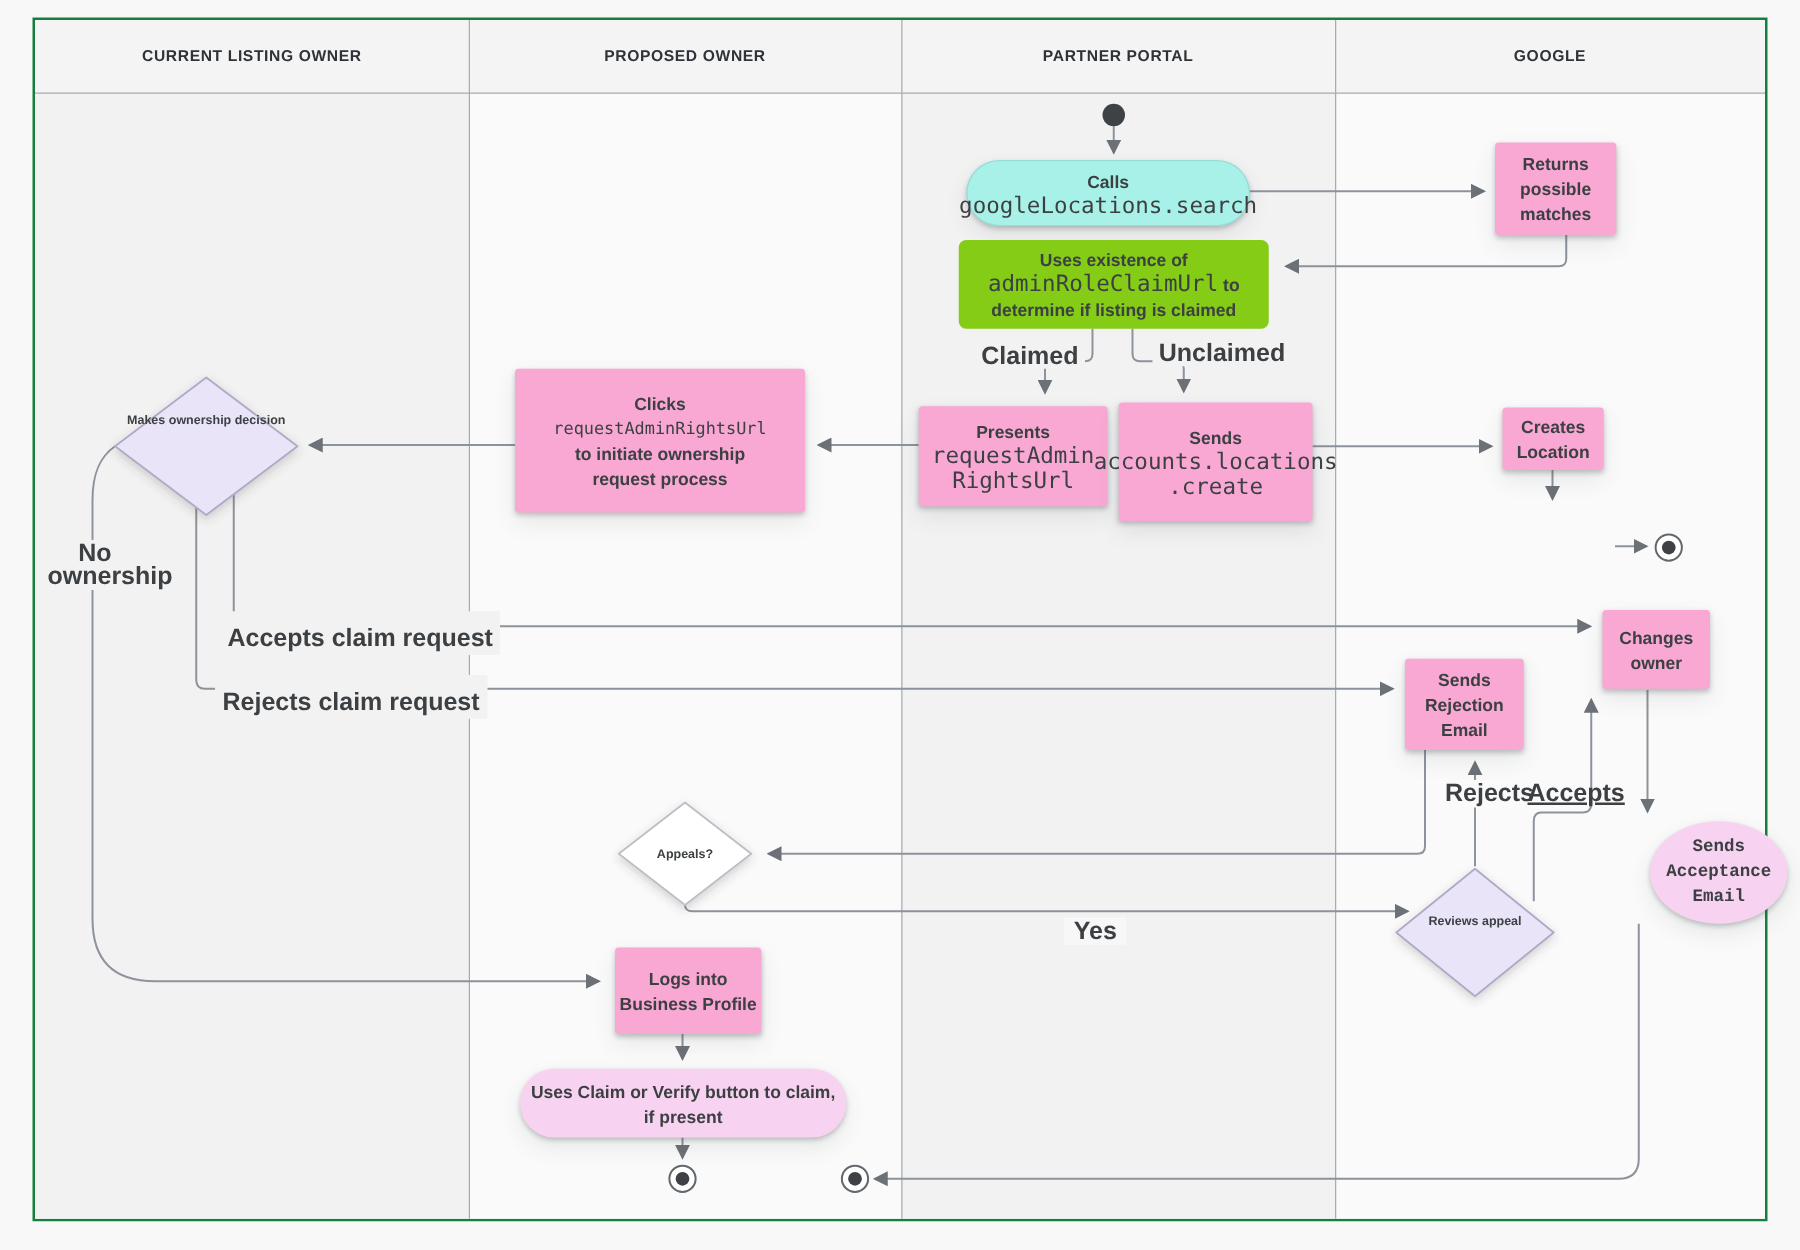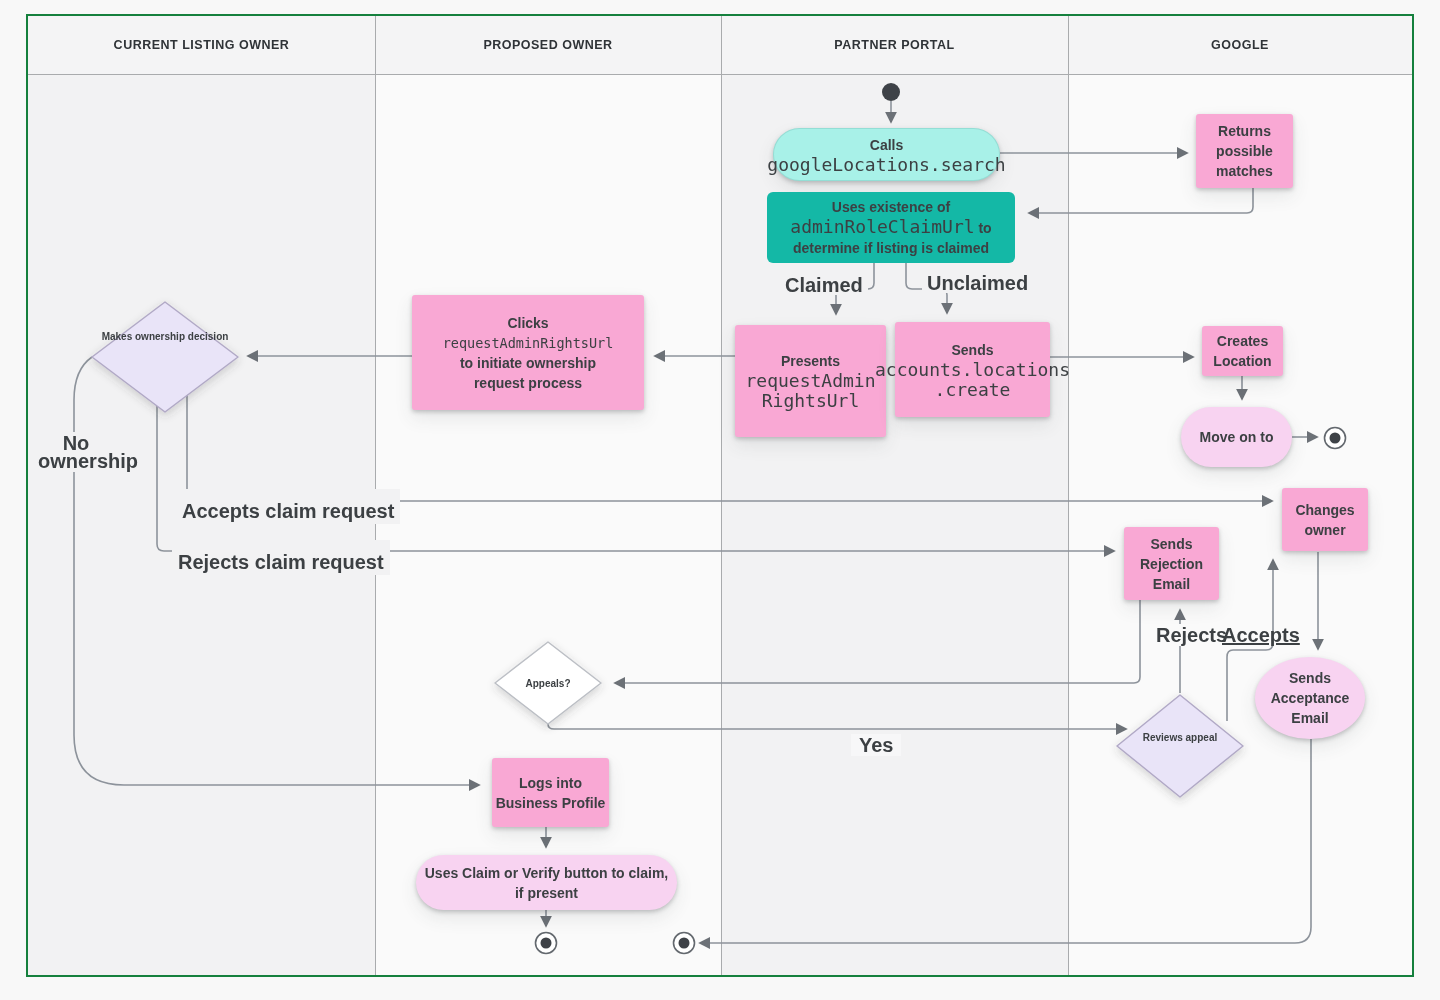--- a/index.html
+++ b/index.html
@@ -15,21 +15,21 @@
   .vdiv{position:absolute;top:0;bottom:0;width:1px;background:#a9abad;}
   .hcell{position:absolute;top:0;height:58px;display:flex;align-items:center;justify-content:center;
          font-size:12.5px;font-weight:700;letter-spacing:.5px;color:#2f3337;}
   .wires{position:absolute;left:0;top:0;}
   .node{position:absolute;display:flex;flex-direction:column;align-items:center;justify-content:center;
         text-align:center;box-sizing:border-box;font-size:14px;font-weight:700;line-height:20px;}
   .shadow{box-shadow:0 2px 4px rgba(60,64,67,.28),0 8px 18px rgba(60,64,67,.10);}
   .whitebox{background:#f9a8d4;border-radius:3px;}
   .tealpill{background:#a8f1e8;border:1px solid rgba(0,90,80,.12);}
   .pinkpill{background:#f8d3f1;}
-  .purplenote{background:#14b8a6;border-radius:6px;}
+  .purplenote{background:#84cc16;border-radius:6px;}
   .mono{font-family:"DejaVu Sans Mono",monospace;font-weight:400;font-size:18px;}
   .dlabel{position:absolute;text-align:center;font-size:10px;font-weight:700;line-height:19px;}
   .elabel{position:absolute;font-size:20px;font-weight:700;line-height:18px;white-space:nowrap;}
 </style>
 </head>
 <body>
 
 <div class="canvas">
 
   <div class="frame">
@@ -107,21 +107,21 @@
   <div class="node whitebox shadow" style="left:1196px;top:114px;width:97px;height:74px;">
     <div>Returns possible matches</div>
   </div>
 
   <div class="node purplenote" style="left:767px;top:192px;width:248px;height:71px;">
     <div>Uses existence of</div>
     <div><span class="mono">adminRoleClaimUrl</span> <span>to</span></div>
     <div>determine if listing is claimed</div>
   </div>
 
-  <div class="node whitebox shadow" style="left:735px;top:325px;width:151px;height:112px;">
+  <div class="node whitebox shadow" style="left:735px;top:325px;width:151px;height:80px;">
     <div>Presents</div>
     <div class="mono">requestAdmin</div>
     <div class="mono">RightsUrl</div>
   </div>
 
   <div class="node whitebox shadow" style="left:895px;top:322px;width:155px;height:95px;">
     <div>Sends</div>
     <div class="mono">accounts.locations</div>
     <div class="mono">.create</div>
   </div>
@@ -130,33 +130,30 @@
     <div>Clicks</div>
     <div class="mono" style="font-size:13.5px;">requestAdminRightsUrl</div>
     <div>to initiate ownership</div>
     <div>request process</div>
   </div>
 
   <div class="node whitebox shadow" style="left:1202px;top:326px;width:81px;height:50px;">
     <div>Creates Location</div>
   </div>
 
-  <div class="node pinkpill shadow" style="left:1181px;top:407px;width:111px;height:60px;border-radius:30px;">
-    <div>Move on to</div>
-  </div>
 
   <div class="node whitebox shadow" style="left:1282px;top:488px;width:86px;height:63px;">
     <div>Changes owner</div>
   </div>
 
   <div class="node whitebox shadow" style="left:1124px;top:527px;width:95px;height:73px;">
     <div>Sends Rejection Email</div>
   </div>
 
-  <div class="node pinkpill shadow" style="left:1255px;top:657px;width:110px;height:82px;border-radius:50%;">
+  <div class="node pinkpill shadow" style="left:1320px;top:657px;width:110px;height:82px;border-radius:50%;font-family:Liberation Mono, monospace;">
     <div>Sends Acceptance Email</div>
   </div>
 
   <div class="node whitebox shadow" style="left:492px;top:758px;width:117px;height:69px;">
     <div>Logs into Business Profile</div>
   </div>
 
   <div class="node pinkpill shadow" style="left:416px;top:855px;width:261px;height:55px;border-radius:28px;">
     <div style="padding:0 6px;">Uses Claim or Verify button to claim, if present</div>
   </div>

